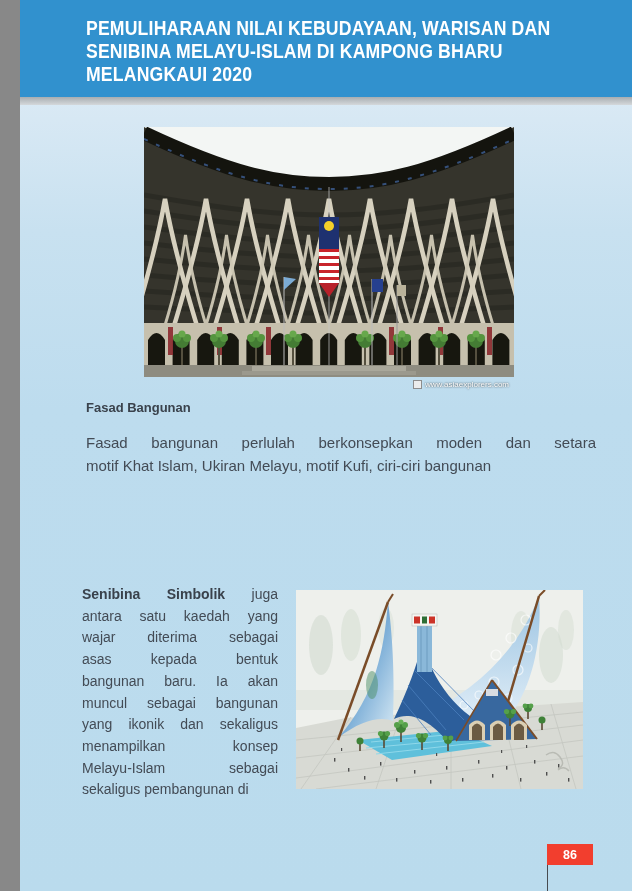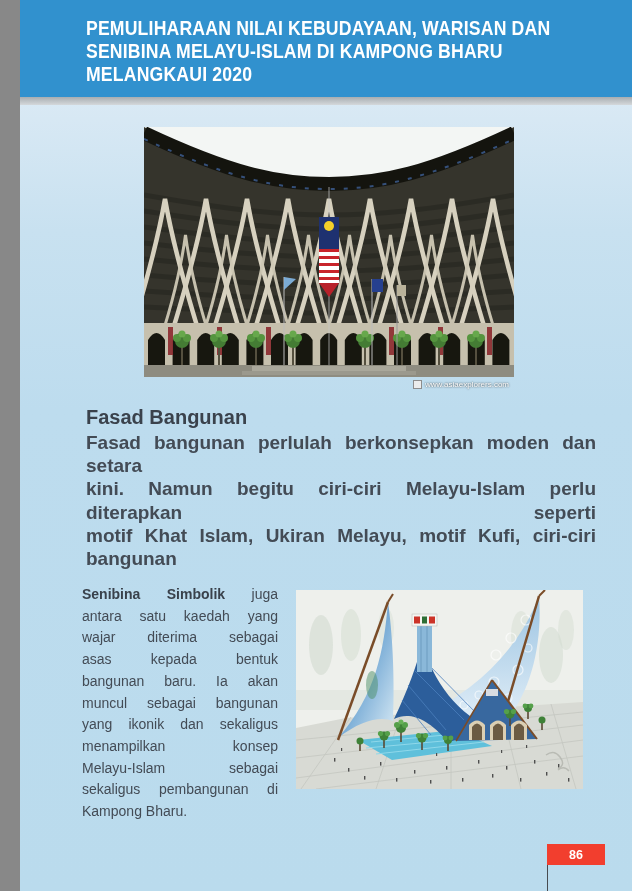--- a/index.html
+++ b/index.html
@@ -21,33 +21,33 @@
 
   
   figure { margin:0; padding:0; }
   .photo1 { position:absolute; left:124px; top:127px; width:370px; height:268px; }
   .photo1 svg, .photo2 svg { display:block; }
   .watermark { position:absolute; right:5px; bottom:6px; color:#fff; font-size:8px;
     display:flex; align-items:center; gap:3px; text-shadow:0 0 2px rgba(0,0,0,.85); font-style:normal;}
   .wicon { width:9px; height:9px; background:#ececec; border:1px solid #8d8d8d; box-sizing:border-box; }
 
   
-  .s1-heading { position:absolute; left:66px; top:389px; font-size:20px; font-weight:bold; color:#3a424c; }
-  .p1 { position:absolute; left:66px; top:431px; width:510px; font-size:19px; line-height:23.2px; color:#434b55;font-weight:bold; }
+  .s1-heading { position:absolute; left:66px; top:389px; font-size:13px; font-weight:bold; color:#3a424c; }
+  .p1 { position:absolute; left:66px; top:431px; width:510px; font-size:15px; line-height:23.2px; color:#434b55; }
   .s2 { position:absolute; left:62px; top:584px; width:501px; font-size:14px; line-height:21.7px; color:#434b55; }
   .s2 strong { color:#39414b; }
   .photo2 { float:right; width:287px; height:199px; margin:6px 0 6px 18px; }
   .jline { text-align:justify; text-align-last:justify; }
   .lines .jline:last-child { text-align-last:left; }
 
   
   .footer-text { position:absolute; left:0; top:844px; width:520px; height:21px;
     display:flex; align-items:center; justify-content:flex-end;
     font-size:10.5px; color:#2e3339; }
-  .page-badge { position:absolute; left:527px; top:844px; width:58px; height:21px;
+  .page-badge { position:absolute; left:527px; top:844px; width:46px; height:21px;
     background:#f23e2e; color:#fff; font-size:12.5px; font-weight:600;
     display:flex; align-items:center; justify-content:center; }
   .badge-line { position:absolute; left:527px; top:865px; width:1px; height:26px; background:#474b50; }
 </style>
 </head>
 <body>
 
 <div class="page">
 
   <header class="header">
@@ -215,21 +215,20 @@
     </svg>
     <figcaption class="watermark">
       <span class="wicon"></span>
       <span>www.asiaexplorers.com</span>
     </figcaption>
   </figure>
 
   <h2 class="s1-heading">Fasad Bangunan</h2>
   <div class="p1 lines">
       <div class="jline">Fasad bangunan perlulah berkonsepkan moden dan setara</div>
-      <div class="jline">kini. Namun begitu ciri-ciri Melayu-Islam perlu diterapkan seperti</div>
       <div class="jline">motif Khat Islam, Ukiran Melayu, motif Kufi, ciri-ciri bangunan</div>
     </div>
 
   <div class="s2">
     <figure class="photo2">
       <svg width="287" height="199" viewBox="0 0 287 199">
         <defs>
           <linearGradient id="g1" x1="0" y1="0" x2="1" y2="1">
             <stop offset="0" stop-color="#2e6bb0"></stop>
               <stop offset=".55" stop-color="#7fb0d8"></stop>
@@ -400,20 +399,19 @@
     <div class="lines">
         <div class="jline">antara satu kaedah yang</div>
         <div class="jline">wajar diterima sebagai</div>
         <div class="jline">asas kepada bentuk</div>
         <div class="jline">bangunan baru. Ia akan</div>
         <div class="jline">muncul sebagai bangunan</div>
         <div class="jline">yang ikonik dan sekaligus</div>
         <div class="jline">menampilkan konsep</div>
         <div class="jline">Melayu-Islam sebagai</div>
         <div class="jline">sekaligus pembangunan di</div>
-        <div class="jline">Kampong Bharu.</div>
       </div>
   </div>
 
   <div class="page-badge">86</div>
   <div class="badge-line"></div>
 
 </div>
 
 </body></html>

